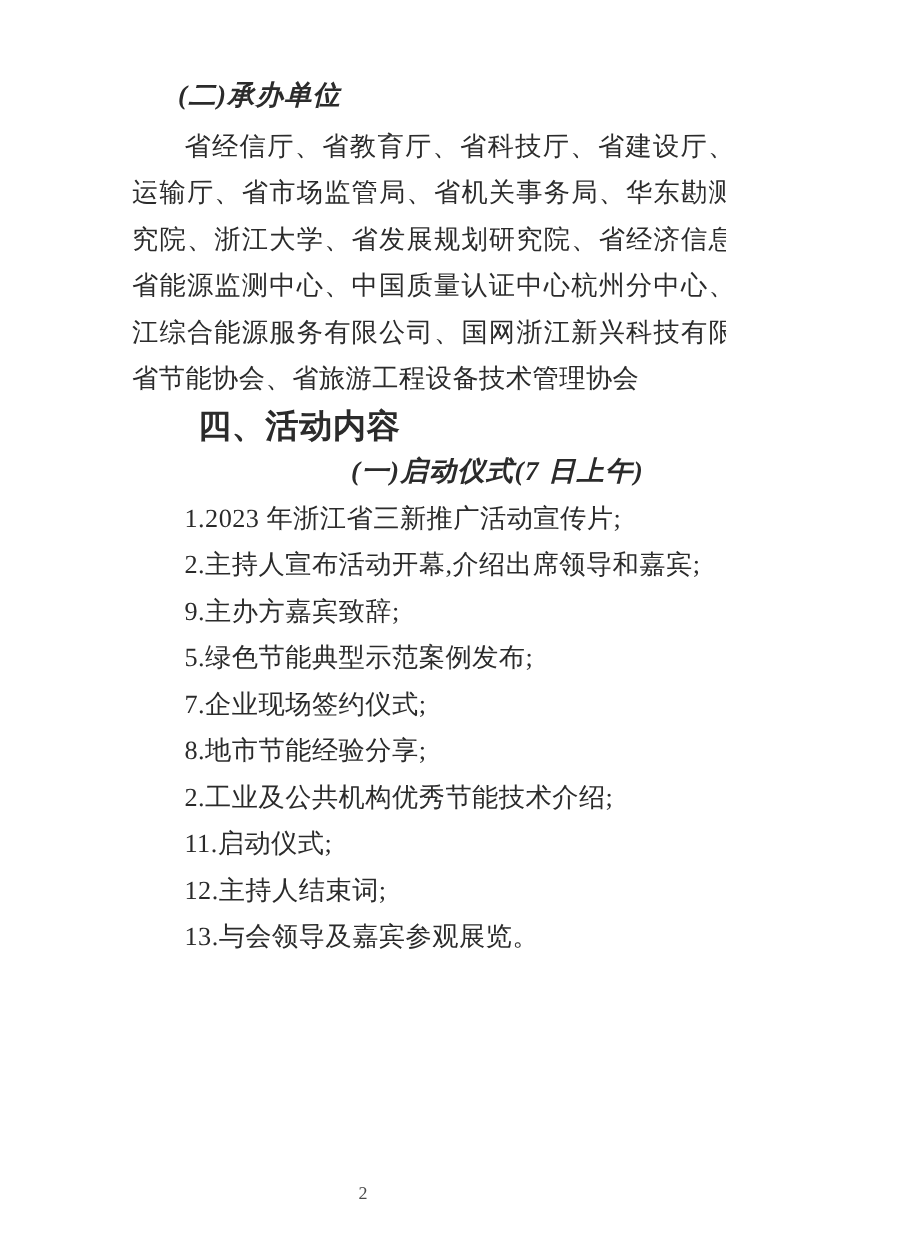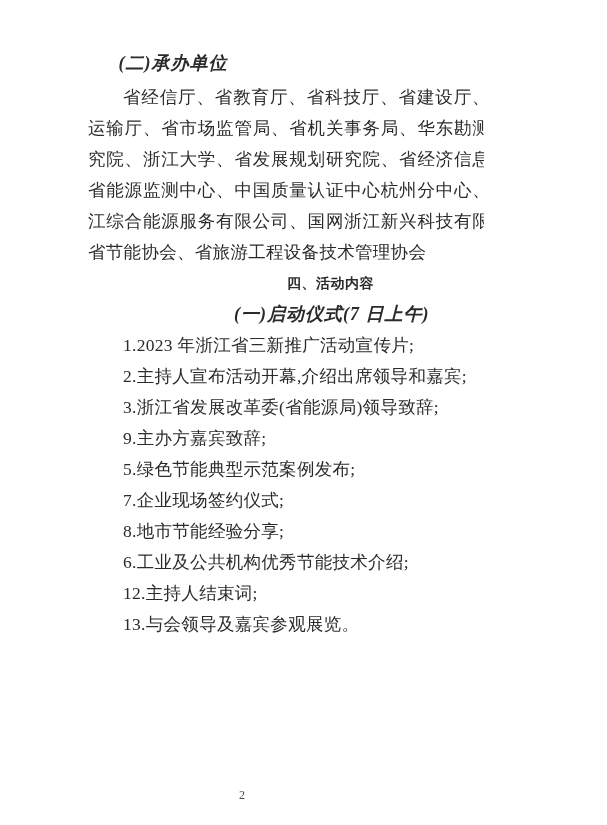--- a/index.html
+++ b/index.html
@@ -34,27 +34,26 @@
     letter-spacing: 1px;
   }
   .para-body {
     margin: 0;
     text-align: justify;
     text-justify: inter-ideograph;
     text-indent: 2em;
   }
   .heading-hei {
     margin: 0;
-    font-size: 14px;
+    font-size: 22px;
     font-weight: bold;
     font-style: normal;
     font-family: "Liberation Sans", "DejaVu Sans", sans-serif;
     text-indent: 2em;
     letter-spacing: 0.5px;
-    text-align: center;
   }
   .heading-sub-kai {
     margin: 0;
     font-size: 18px;
     font-weight: bold;
     font-style: italic;
     text-indent: 1.7em;
     letter-spacing: 1px;
     text-align: center;
   }
@@ -84,26 +83,26 @@
 
     <p class="para-body">省经信厅、省教育厅、省科技厅、省建设厅、省交通运输厅、省市场监管局、省机关事务局、华东勘测设计研究院、浙江大学、省发展规划研究院、省经济信息中心、省能源监测中心、中国质量认证中心杭州分中心、国网浙江综合能源服务有限公司、国网浙江新兴科技有限公司、省节能协会、省旅游工程设备技术管理协会</p>
 
     <h3 class="heading-hei">四、活动内容</h3>
 
     <h4 class="heading-sub-kai">(一)启动仪式(7 日上午)</h4>
 
     <div>
       <p class="agenda-item">1.2023 年浙江省三新推广活动宣传片;</p>
       <p class="agenda-item">2.主持人宣布活动开幕,介绍出席领导和嘉宾;</p>
-      <p class="agenda-item">3.浙江省发展改革委(省能源局)领导致辞;</p>
       <p class="agenda-item">9.主办方嘉宾致辞;</p>
       <p class="agenda-item">5.绿色节能典型示范案例发布;</p>
       <p class="agenda-item">7.企业现场签约仪式;</p>
       <p class="agenda-item">8.地市节能经验分享;</p>
-      <p class="agenda-item">6.工业及公共机构优秀节能技术介绍;</p>
+      <p class="agenda-item">2.工业及公共机构优秀节能技术介绍;</p>
+      <p class="agenda-item">11.启动仪式;</p>
       <p class="agenda-item">12.主持人结束词;</p>
       <p class="agenda-item">13.与会领导及嘉宾参观展览。</p>
     </div>
 
   </div>
 
   <div class="page-number">2</div>
 </div>
 
 </body></html>

